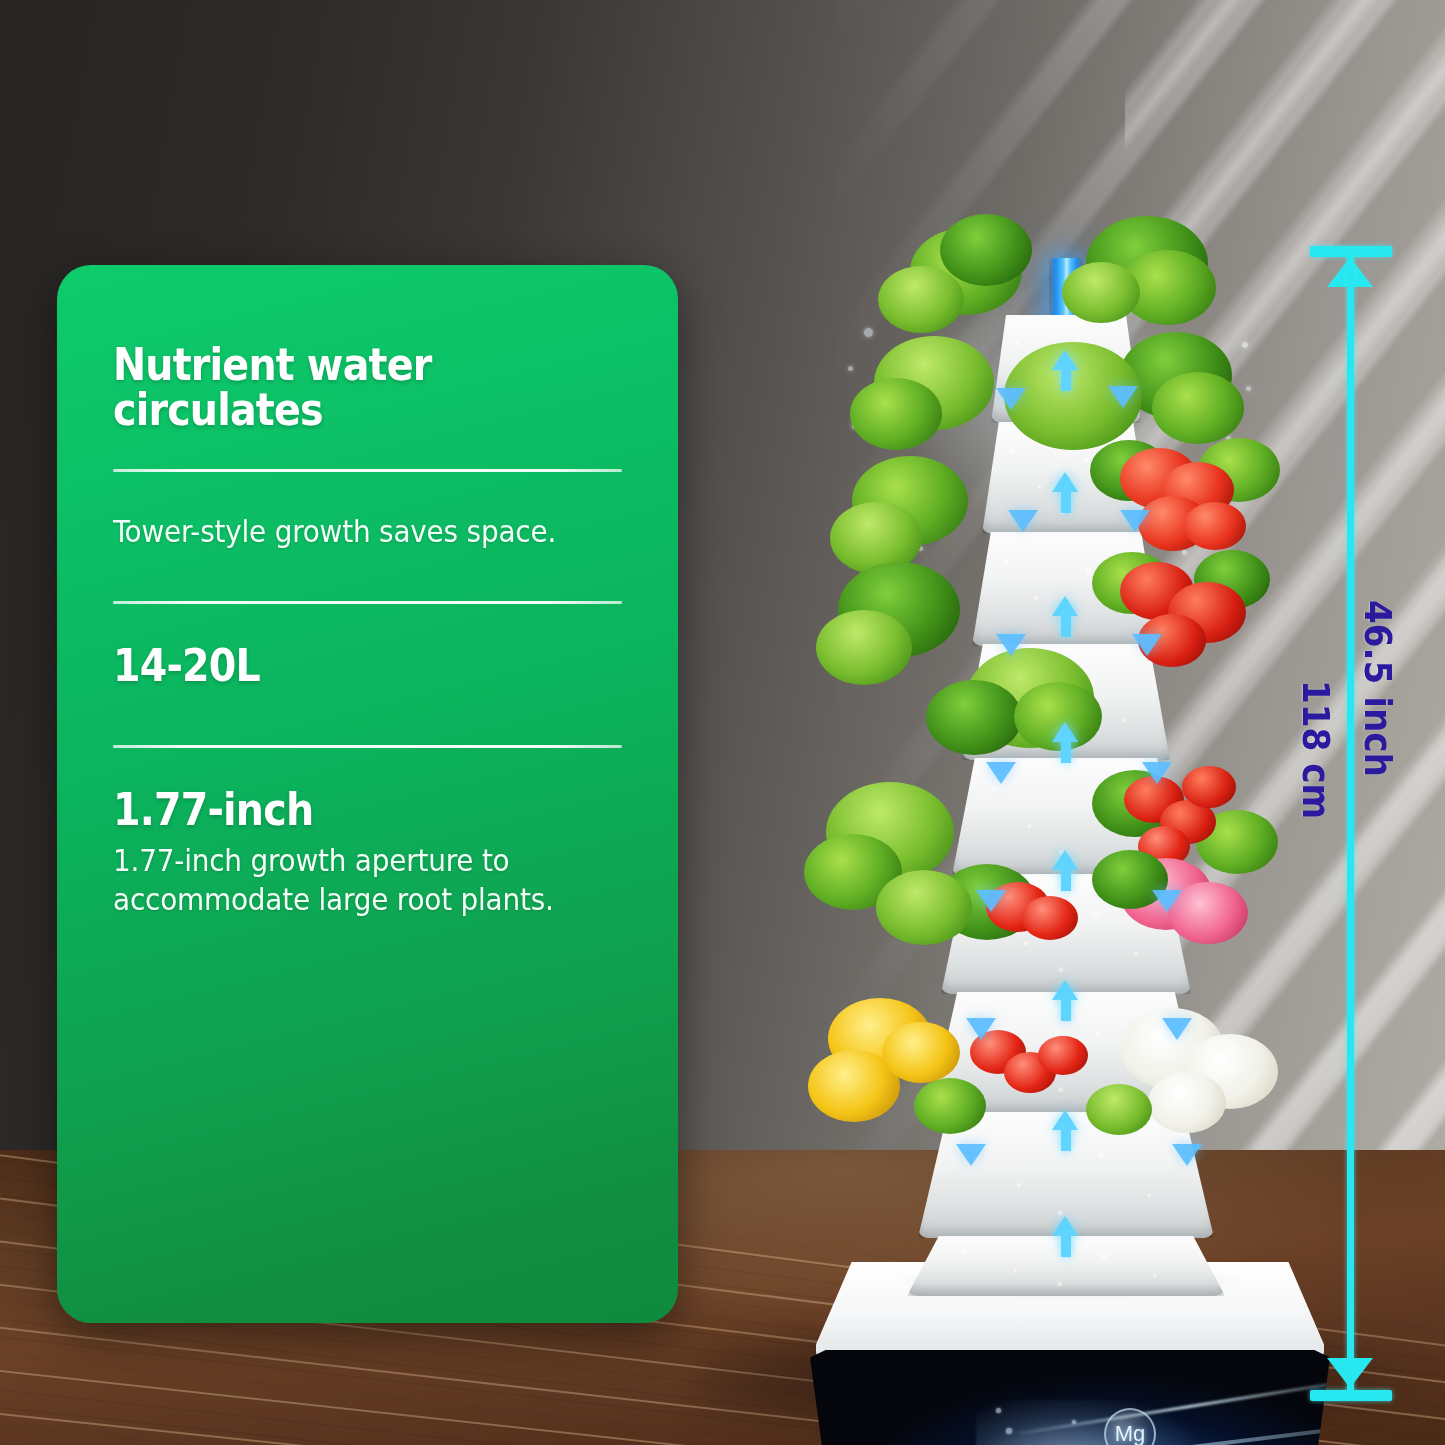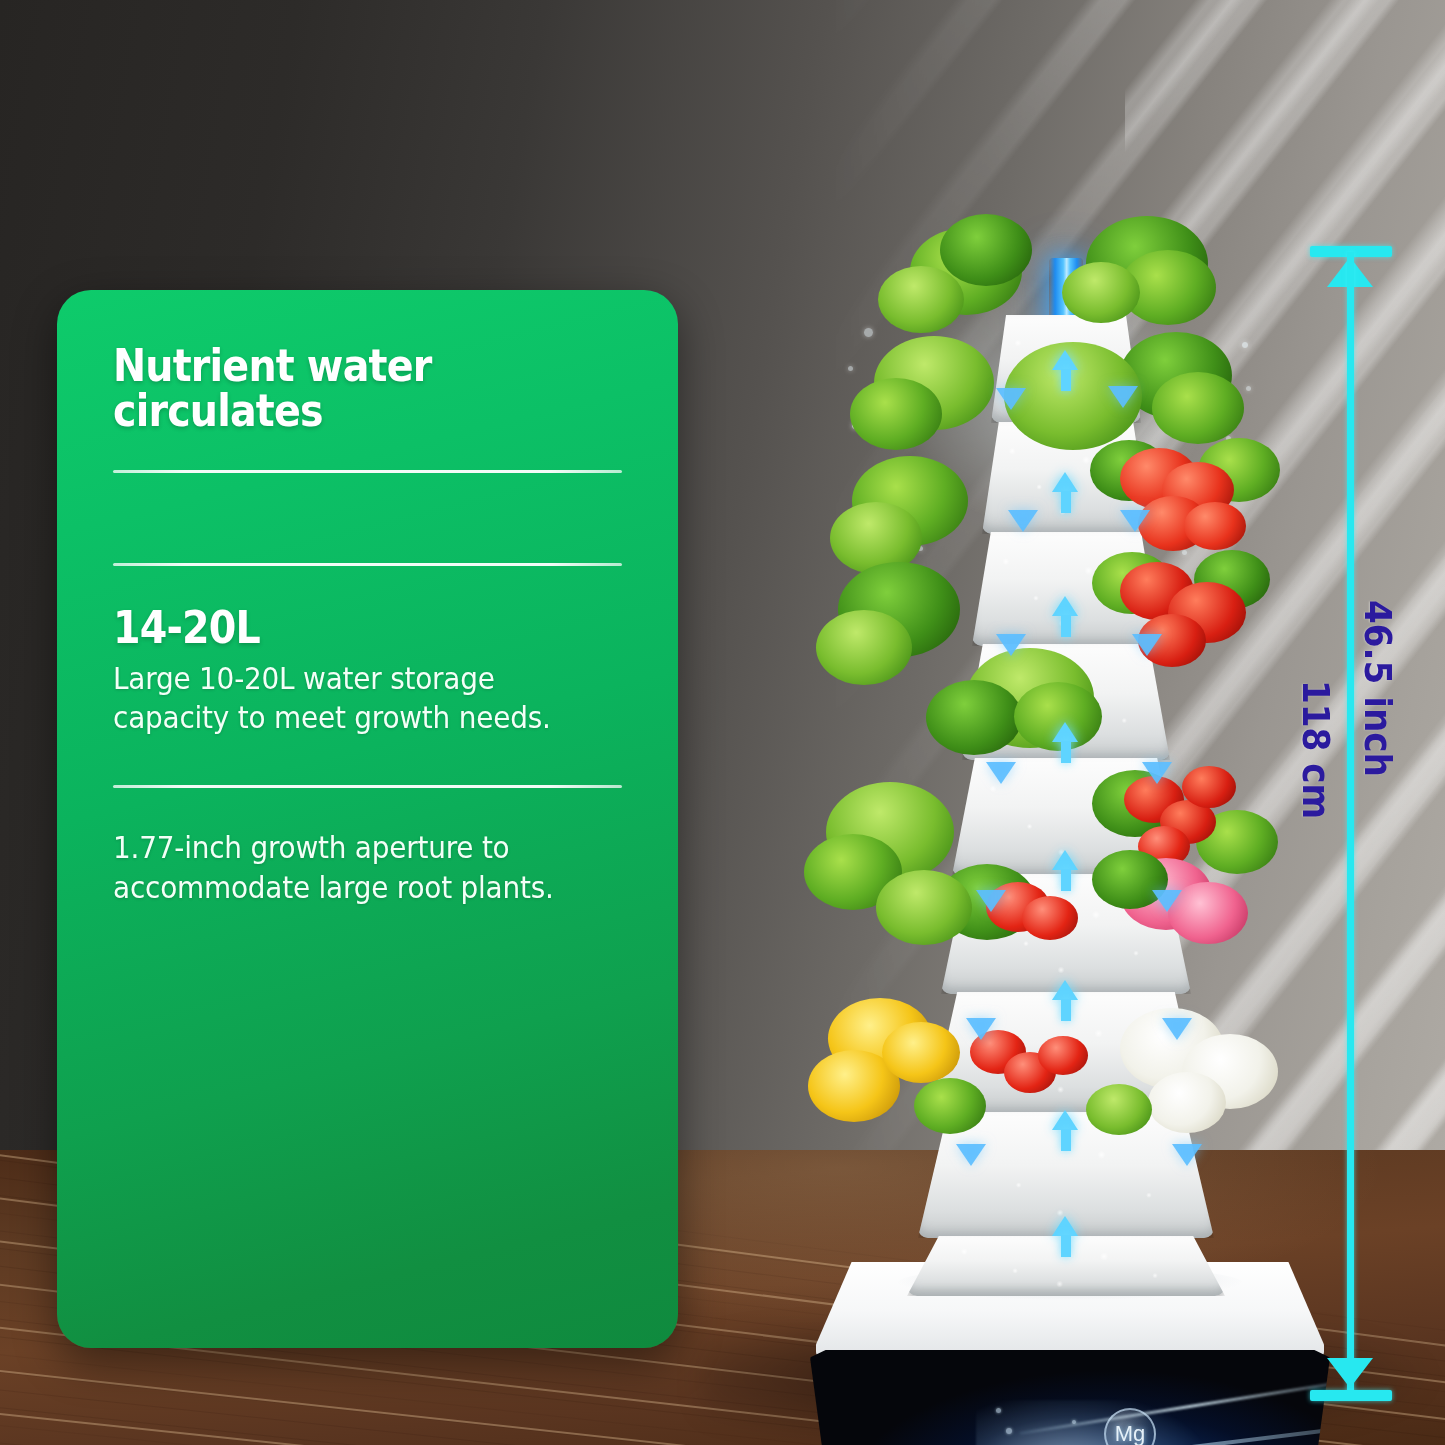--- a/index.html
+++ b/index.html
@@ -87,24 +87,23 @@
     z-index:9;
   }
   .title .l2 { display:block; }
 
   
   .panel {
     position:absolute; left:57px; top:265px; width:621px; height:1058px;
     border-radius:34px;
     background:linear-gradient(166deg,#0ecb6b 0%, #0cc066 20%, #0bb35d 44%, #0fa04e 70%, #118f41 88%, #0f8a3e 100%);
     box-shadow:0 14px 44px rgba(0,0,0,0.45);
-    padding:50px 56px 0 56px;
+    padding:74px 56px 0 56px;
     z-index:8;
     overflow:hidden;
-    margin-top:25px;
   }
   .feat { position:relative; }
   .feat h3 {
     color:#ffffff; font-weight:bold;
     font-size:44px; line-height:1.02; letter-spacing:-0.8px;
     font-family:"DejaVu Sans", sans-serif;
     font-stretch:condensed;
     text-shadow:0 2px 4px rgba(0,0,0,0.20);
     margin-bottom:8px;
   }
@@ -314,33 +313,33 @@
 </div>
 
 <div class="panel">
 
   <div class="feat f1">
     <h3>Nutrient water circulates</h3>
   </div>
   <div class="divider"></div>
 
   <div class="feat">
+    <p>Tower-style growth saves space.</p>
   </div>
   <div class="sp-a"></div>
   <div class="divider"></div>
 
   <div class="feat">
     <h3>14-20L</h3>
-    <p>Large 10-20L water storage
-capacity to meet growth needs.</p>
   </div>
   <div class="sp-b"></div>
   <div class="divider"></div>
 
   <div class="feat">
+    <h3>1.77-inch</h3>
     <p>1.77-inch growth aperture to
 accommodate large root plants.</p>
   </div>
 </div>
 
 <div id="product">
   <div class="splash"></div>
   <div id="drops">
       <div class="drop" style="left:74px; top:118px; width:9px; height:9px; opacity:0.57;"></div>
       <div class="drop" style="left:96px; top:176px; width:6px; height:6px; opacity:0.69;"></div>

